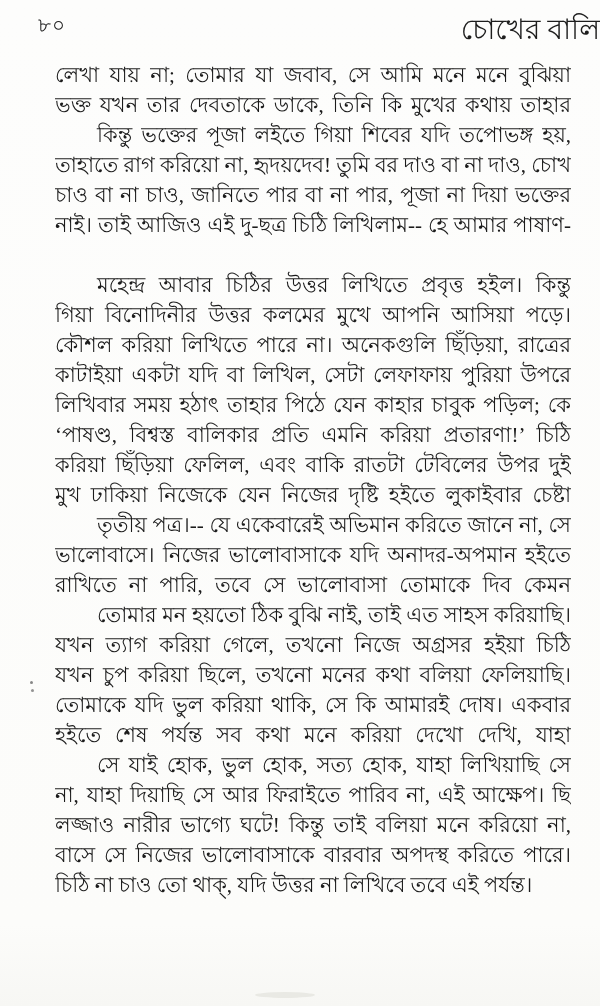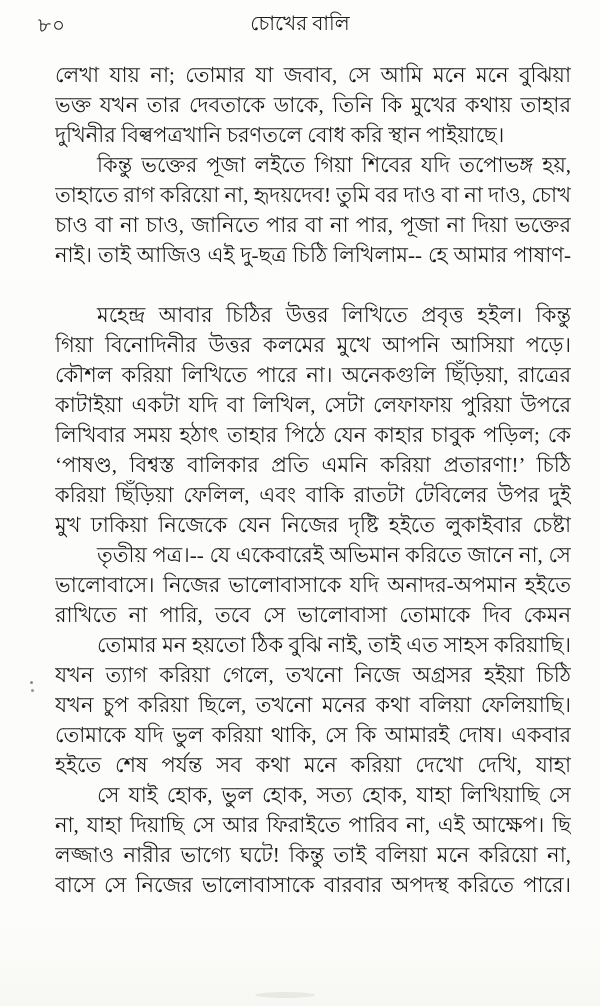--- a/index.html
+++ b/index.html
@@ -30,22 +30,22 @@
     left: 38px;
     top: 2px;
     font-size: 20px;
     letter-spacing: 1px;
     color: #222;
   }
   .book-title {
     position: absolute;
     left: 0;
     width: 100%;
-    text-align: center;
-    font-size: 20px;
+    text-align: right;
+    font-size: 28px;
     color: #1d1d1d;
   }
   .text-body {
     position: absolute;
     top: 60px;
     left: 55px;
     width: 516px;
   }
   .paragraph { }
   .paragraph.gap-before { margin-top: 30px; }
@@ -91,21 +91,20 @@
 
   <div class="page-header">
     <span class="page-number">৮০</span>
     <span class="book-title">চোখের বালি</span>
   </div>
 
   <div class="text-body">
       <div class="paragraph">
         <div class="text-line">লেখা যায় না; তোমার যা জবাব, সে আমি মনে মনে বুঝিয়া লইলাম।</div>
         <div class="text-line">ভক্ত যখন তার দেবতাকে ডাকে, তিনি কি মুখের কথায় তাহার উত্তর দেন।</div>
-        <div class="text-line last-line">দুখিনীর বিল্বপত্রখানি চরণতলে বোধ করি স্থান পাইয়াছে।</div>
       </div>
       <div class="paragraph">
         <div class="text-line indent-first">কিন্তু ভক্তের পূজা লইতে গিয়া শিবের যদি তপোভঙ্গ হয়, তবে</div>
         <div class="text-line">তাহাতে রাগ করিয়ো না, হৃদয়দেব! তুমি বর দাও বা না দাও, চোখ মেলিয়া</div>
         <div class="text-line">চাও বা না চাও, জানিতে পার বা না পার, পূজা না দিয়া ভক্তের আর গতি</div>
         <div class="text-line">নাই। তাই আজিও এই দু-ছত্র চিঠি লিখিলাম-- হে আমার পাষাণ-ঠাকুর,</div>
       </div>
       <div class="paragraph gap-before">
         <div class="text-line indent-first">মহেন্দ্র আবার চিঠির উত্তর লিখিতে প্রবৃত্ত হইল। কিন্তু আশাকে লিখিতে</div>
         <div class="text-line">গিয়া বিনোদিনীর উত্তর কলমের মুখে আপনি আসিয়া পড়ে। ঢাকিয়া লুকাইয়া</div>
@@ -126,19 +125,20 @@
         <div class="text-line">যখন ত্যাগ করিয়া গেলে, তখনো নিজে অগ্রসর হইয়া চিঠি লিখিয়াছি;</div>
         <div class="text-line">যখন চুপ করিয়া ছিলে, তখনো মনের কথা বলিয়া ফেলিয়াছি। কিন্তু</div>
         <div class="text-line">তোমাকে যদি ভুল করিয়া থাকি, সে কি আমারই দোষ। একবার শুরু</div>
         <div class="text-line">হইতে শেষ পর্যন্ত সব কথা মনে করিয়া দেখো দেখি, যাহা বুঝিয়াছিলাম</div>
       </div>
       <div class="paragraph">
         <div class="text-line indent-first">সে যাই হোক, ভুল হোক, সত্য হোক, যাহা লিখিয়াছি সে আর মুছিবে</div>
         <div class="text-line">না, যাহা দিয়াছি সে আর ফিরাইতে পারিব না, এই আক্ষেপ। ছি ছি, এমন</div>
         <div class="text-line">লজ্জাও নারীর ভাগ্যে ঘটে! কিন্তু তাই বলিয়া মনে করিয়ো না, ভালো যে</div>
         <div class="text-line">বাসে সে নিজের ভালোবাসাকে বারবার অপদস্থ করিতে পারে। যদি আমার</div>
+        <div class="text-line last-line">চিঠি না চাও তো থাক্‌, যদি উত্তর না লিখিবে তবে এই পর্যন্ত।</div>
       </div>
     </div>
 
   <div class="ink-speck"></div>
   <div class="smudge"></div>
 
 </div>
 
 </body></html>

